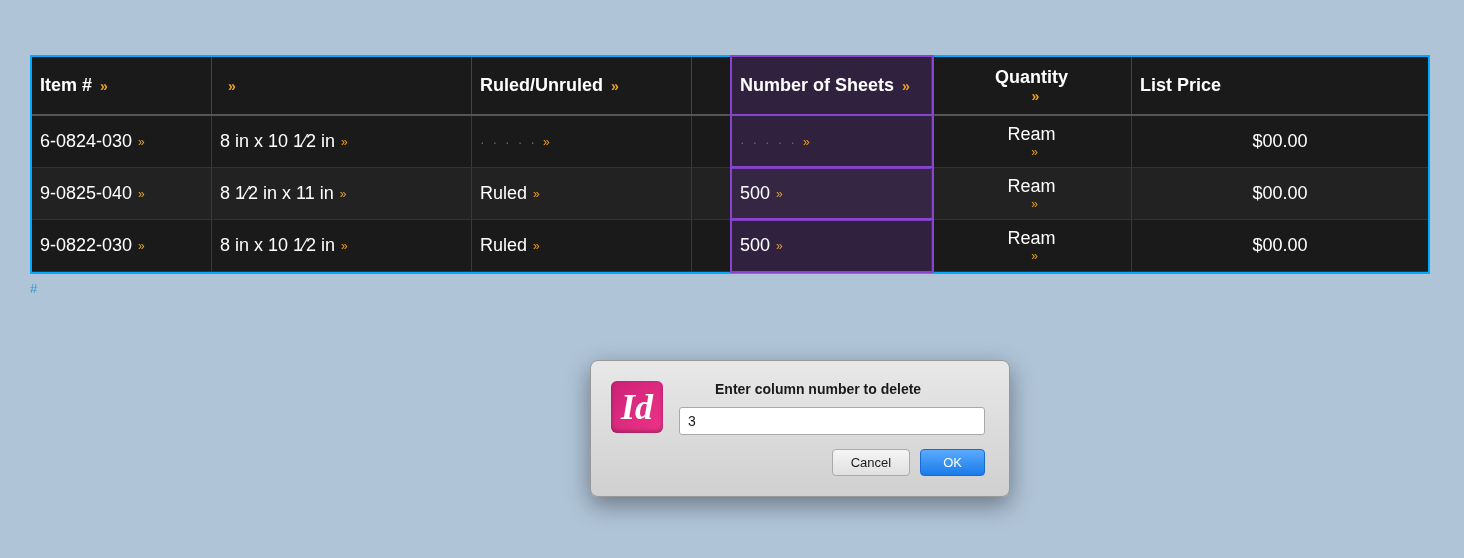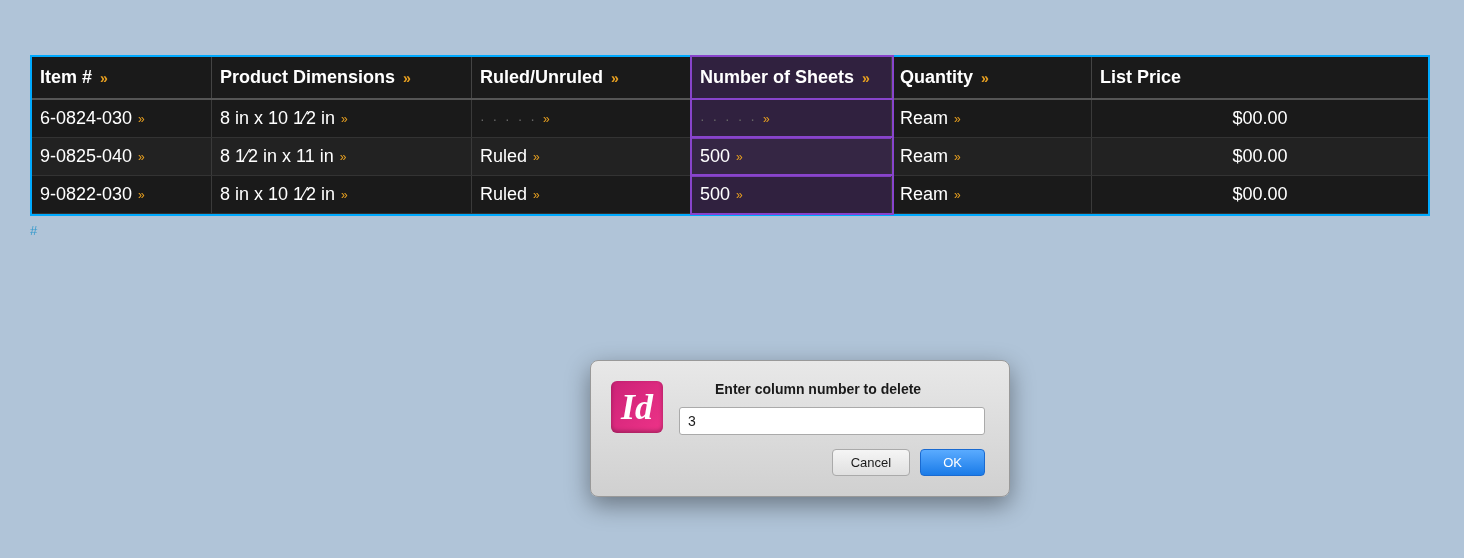--- a/index.html
+++ b/index.html
@@ -51,22 +51,22 @@
     .header-arrow {
       color: #e8a020;
       font-size: 14px;
       margin-left: 8px;
     }
 
     
     .col-item { width: 180px; }
     .col-dimensions { width: 260px; }
     .col-ruled { width: 220px; }
-    .col-sheets { width: 200px; }
-    .col-quantity { width: 200px; }
+    .col-sheets { width: 200px; margin-left: 40px; }
+    .col-quantity { width: 200px; flex-direction: column; }
     .col-price { width: 220px; flex: 1; }
 
     
     .col-sheets-highlight {
       background-color: rgba(100, 50, 150, 0.3);
       outline: 2px solid #8844cc;
     }
 
     
     .table-row {
@@ -228,21 +228,20 @@
 
 <div class="table-container">
   <div class="table-wrapper">
 
     <div class="table-header">
       <div class="header-cell col-item">
         <span>Item #</span>
         <span class="header-arrow">»</span>
       </div>
       <div class="header-cell col-dimensions">
-        <span>Product Dimensions</span>
         <span class="header-arrow">»</span>
       </div>
       <div class="header-cell col-ruled">
         <span>Ruled/Unruled</span>
         <span class="header-arrow">»</span>
       </div>
       <div class="header-cell col-sheets col-sheets-highlight">
         <span>Number of Sheets</span>
         <span class="header-arrow">»</span>
       </div>

